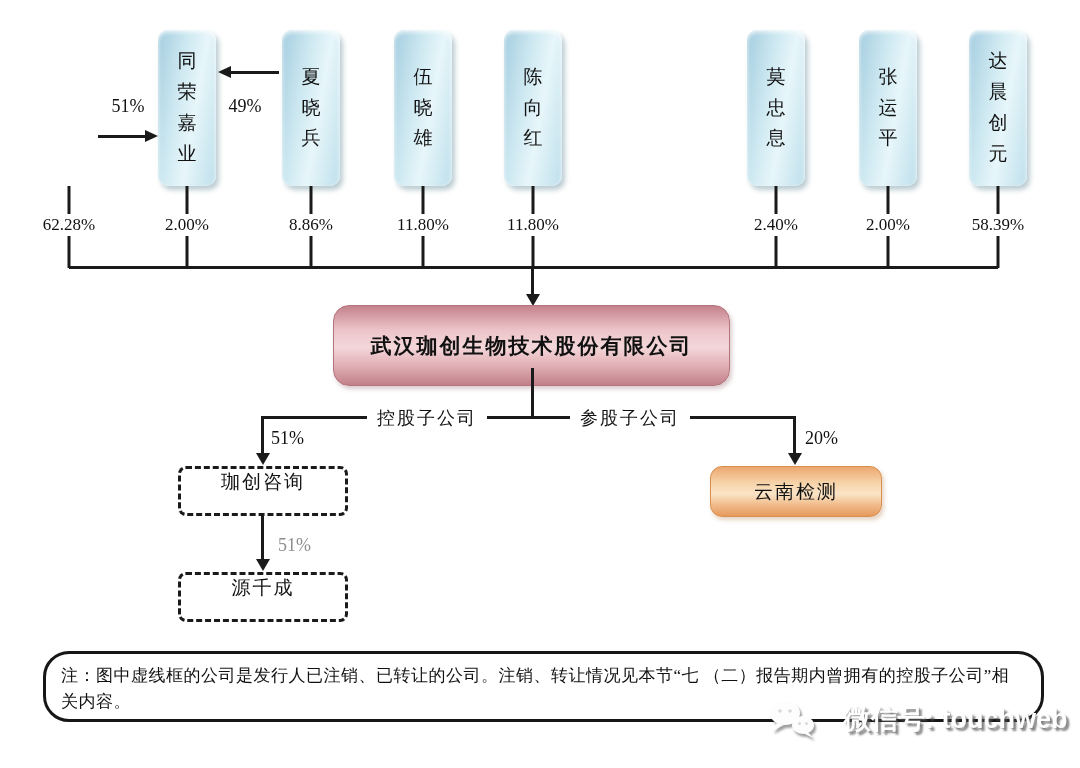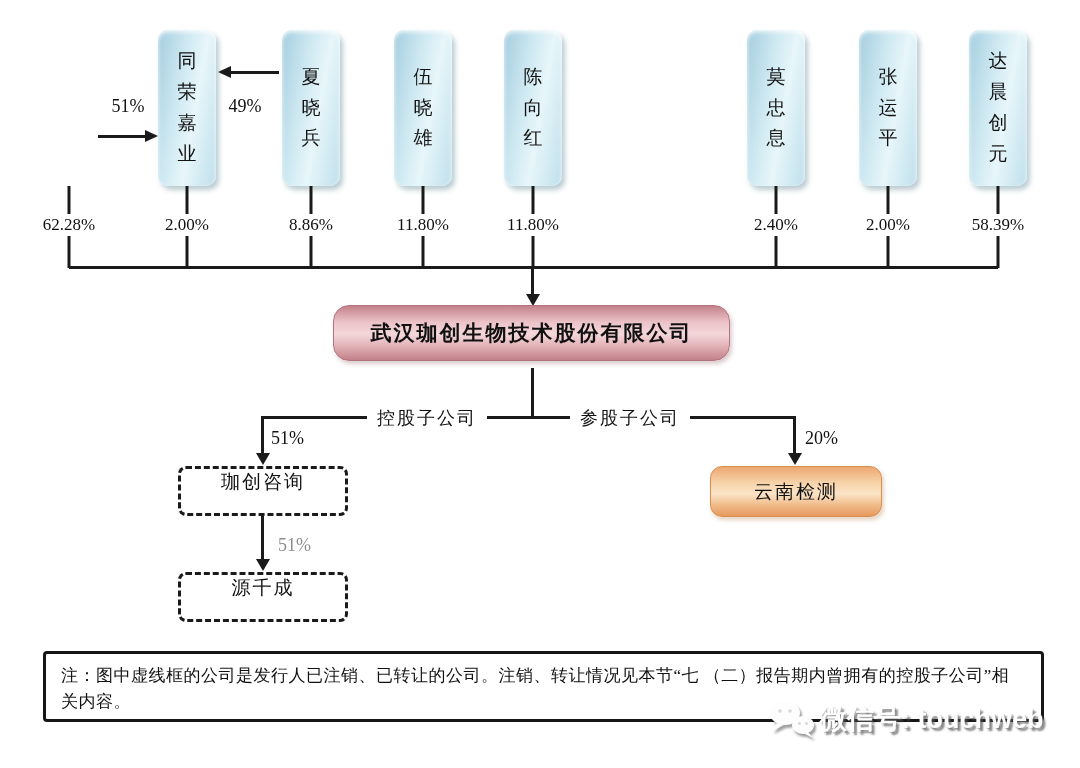--- a/index.html
+++ b/index.html
@@ -30,21 +30,21 @@
   .arrow-d { position:absolute; width:0; height:0; border-left:7px solid transparent; border-right:7px solid transparent; border-top:12px solid #1a1a1a; }
   .pctlbl { position:absolute; font-size:18px; white-space:nowrap; }
   .pctlbl.center { width:56px; text-align:center; }
   .pctlbl.muted { color:#8d8d8d; }
   .branch-lbl {
     position:absolute; transform:translate(-50%,-50%); background:#fff;
     padding:0 10px; font-size:18px; letter-spacing:2px; white-space:nowrap;
   }
   
   .company {
-    position:absolute; left:333px; top:305px; width:397px; height:56px;
+    position:absolute; left:333px; top:305px; width:397px; height:81px;
     border-radius:16px; box-sizing:border-box;
     background:linear-gradient(180deg,#c4828b 0%,#ecc3c8 30%,#f4d7da 52%,#e2b2b7 74%,#c2808a 100%);
     border:1px solid #b3747d; box-shadow:2px 3px 4px rgba(150,110,115,.35);
     display:flex; align-items:center; justify-content:center;
     font-size:21px; font-weight:bold; letter-spacing:2px;
   }
   .dash-box {
     position:absolute; width:170px; height:50px; box-sizing:border-box;
     border:3px dashed #1a1a1a; border-radius:8px; background:#fff;
     display:flex; align-items:flex-start; justify-content:center;
@@ -54,31 +54,32 @@
     position:absolute; left:710px; top:466px; width:172px; height:51px; box-sizing:border-box;
     border-radius:12px;
     background:linear-gradient(180deg,#eca771 0%,#f6d3a9 32%,#fae4c6 55%,#f0ba88 78%,#e59a5e 100%);
     border:1px solid #d89050; box-shadow:2px 3px 4px rgba(180,130,80,.35);
     display:flex; align-items:center; justify-content:center;
     font-size:19px; letter-spacing:2px;
   }
   
   .note {
     position:absolute; left:43px; top:651px; width:1001px; height:71px;
-    box-sizing:border-box; border:3px solid #161616; border-radius:4px;
+    box-sizing:border-box; border:3px solid #161616; border-radius:26px;
     padding:9px 15px; font-size:17px; line-height:1.5; letter-spacing:.5px;
     background:#fff;
   }
   
   .watermark { position:absolute; left:768px; top:698px; display:flex; align-items:center; gap:4px; }
   .wm-icon svg { filter:drop-shadow(2px 3px 1px rgba(80,80,80,.55)); display:block; }
   .wm-text {
     font-family:"Liberation Sans","DejaVu Sans",sans-serif;
     font-size:27px; font-weight:bold; color:#fefefe; white-space:nowrap;
     text-shadow:3px 3px 2px rgba(75,75,75,.65), 1px 1px 0 rgba(160,160,160,.45);
+    margin-left:24px;
   }
 </style>
 </head>
 <body>
 
 <div class="stage">
 
   <div class="sh" style="left:40px">
     <div class="sh-line"></div>
     <div class="sh-pct">62.28%</div>

